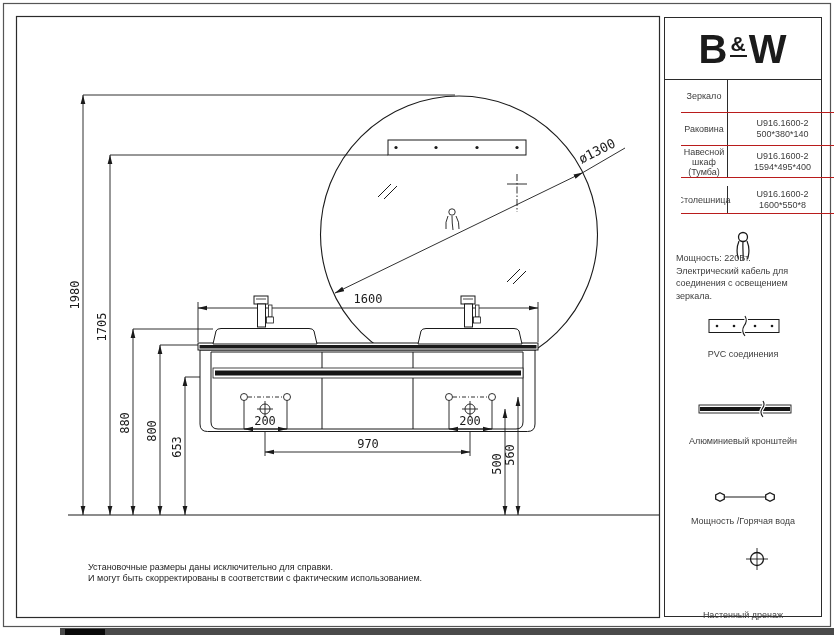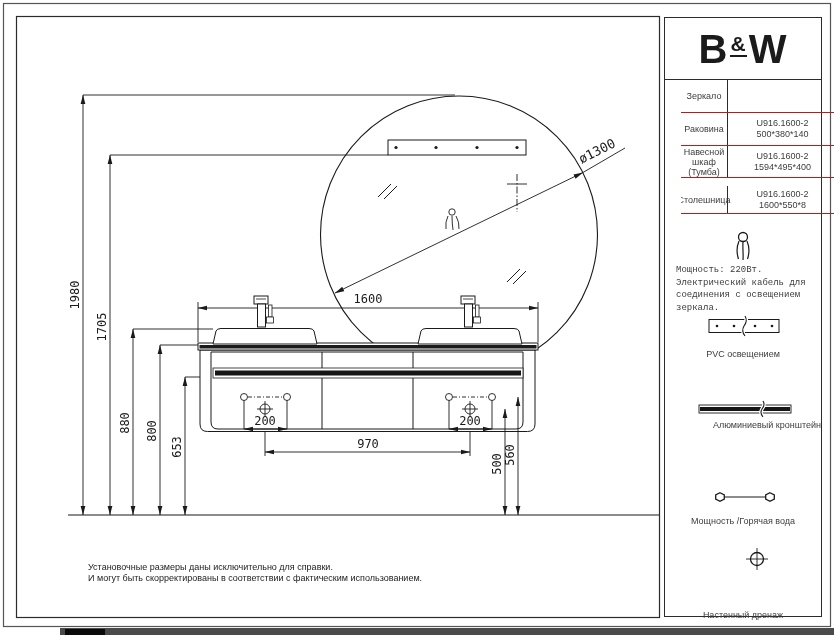--- a/index.html
+++ b/index.html
@@ -17,22 +17,22 @@
   .logo .lg{font-size:40px;line-height:40px;}
   .logo .amp{font-size:21px;line-height:21px;margin:0 2px;padding-bottom:1px;
              border-bottom:2px solid #1b1b1b;transform:translateY(-4px);display:inline-block;}
   .spec-row{position:absolute;left:16px;width:100%;display:flex;border-bottom:1px solid #b91c1c;
             box-sizing:border-box;overflow:hidden;}
   .spec-label{width:47px;border-right:1px solid #2b2b2b;box-sizing:border-box;
               display:flex;align-items:center;justify-content:center;text-align:center;
               font-size:9px;line-height:10px;padding:1px;}
   .spec-value{flex:1;display:flex;align-items:center;justify-content:center;text-align:center;
               font-size:9px;line-height:11px;white-space:pre-line;}
-  .note-text{position:absolute;left:11px;top:246px;width:142px;font-size:9px;line-height:12.5px;
-             white-space:pre-line;font-family:Liberation Mono, monospace;}
+  .note-text{position:absolute;left:11px;top:234px;width:142px;font-size:9px;line-height:12.5px;
+             white-space:pre-line;}
   .caption{position:absolute;left:0;width:100%;text-align:center;font-size:9px;}
   .icon-wrap{position:absolute;}
 
   
   .footnote{position:absolute;left:88px;top:527px;font-size:9px;line-height:11px;color:#222;
             white-space:pre-line;margin-top:35px;}
 
   
   .bottom-bar{position:absolute;left:60px;top:628px;width:774px;height:7px;background:#4a4a4a;}
   .bottom-bar-dark{position:absolute;left:65px;top:629px;width:40px;height:6px;background:#0a0a0a;}
@@ -234,31 +234,31 @@
       <svg width="72" height="22" viewBox="0 0 72 22" fill="none" stroke="#1a1a1a">
         <rect x="1" y="4.5" width="70" height="13" stroke-width="1"></rect>
         <circle cx="9" cy="11" r="1.3" fill="#1a1a1a" stroke="none"></circle>
         <circle cx="26" cy="11" r="1.3" fill="#1a1a1a" stroke="none"></circle>
         <circle cx="47" cy="11" r="1.3" fill="#1a1a1a" stroke="none"></circle>
         <circle cx="64" cy="11" r="1.3" fill="#1a1a1a" stroke="none"></circle>
         <path d="M37,1 q3,5 -1,10 q-3,5 1,10" stroke="#fff" stroke-width="3.5"></path>
         <path d="M37,1 q3,5 -1,10 q-3,5 1,10" stroke-width="1.1"></path>
       </svg>
     </div>
-    <div class="caption" style="top:331px;">PVC освещением</div>
+    <div class="caption" style="top:331px;">PVC соединения</div>
 
     <div class="icon-wrap" style="left:33px;top:382px;">
       <svg width="94" height="18" viewBox="0 0 94 18" fill="none" stroke="#1a1a1a">
         <rect x="1" y="5" width="92" height="8" stroke-width="0.9"></rect>
         <rect x="2" y="7" width="90" height="4" fill="#151515" stroke="none"></rect>
         <path d="M65,1 q2.5,4 -1,8 q-2.5,4 1,8" stroke="#fff" stroke-width="3.5"></path>
         <path d="M65,1 q2.5,4 -1,8 q-2.5,4 1,8" stroke-width="1.1"></path>
       </svg>
     </div>
-    <div class="caption" style="top:402px;text-align:right;">Алюминиевый кронштейн</div>
+    <div class="caption" style="top:418px;">Алюминиевый кронштейн</div>
 
     <div class="icon-wrap" style="left:48px;top:472px;">
       <svg width="64" height="14" viewBox="0 0 64 14" fill="#fff" stroke="#1a1a1a">
         <path d="M12,7 H52" fill="none" stroke-width="1.2"></path>
         <polygon points="7,2.7 11.3,5 11.3,9 7,11.3 2.7,9 2.7,5" stroke-width="1.3"></polygon>
         <polygon points="57,2.7 61.3,5 61.3,9 57,11.3 52.7,9 52.7,5" stroke-width="1.3"></polygon>
       </svg>
     </div>
     <div class="caption" style="top:498px;">Мощность /Горячая вода</div>
 

